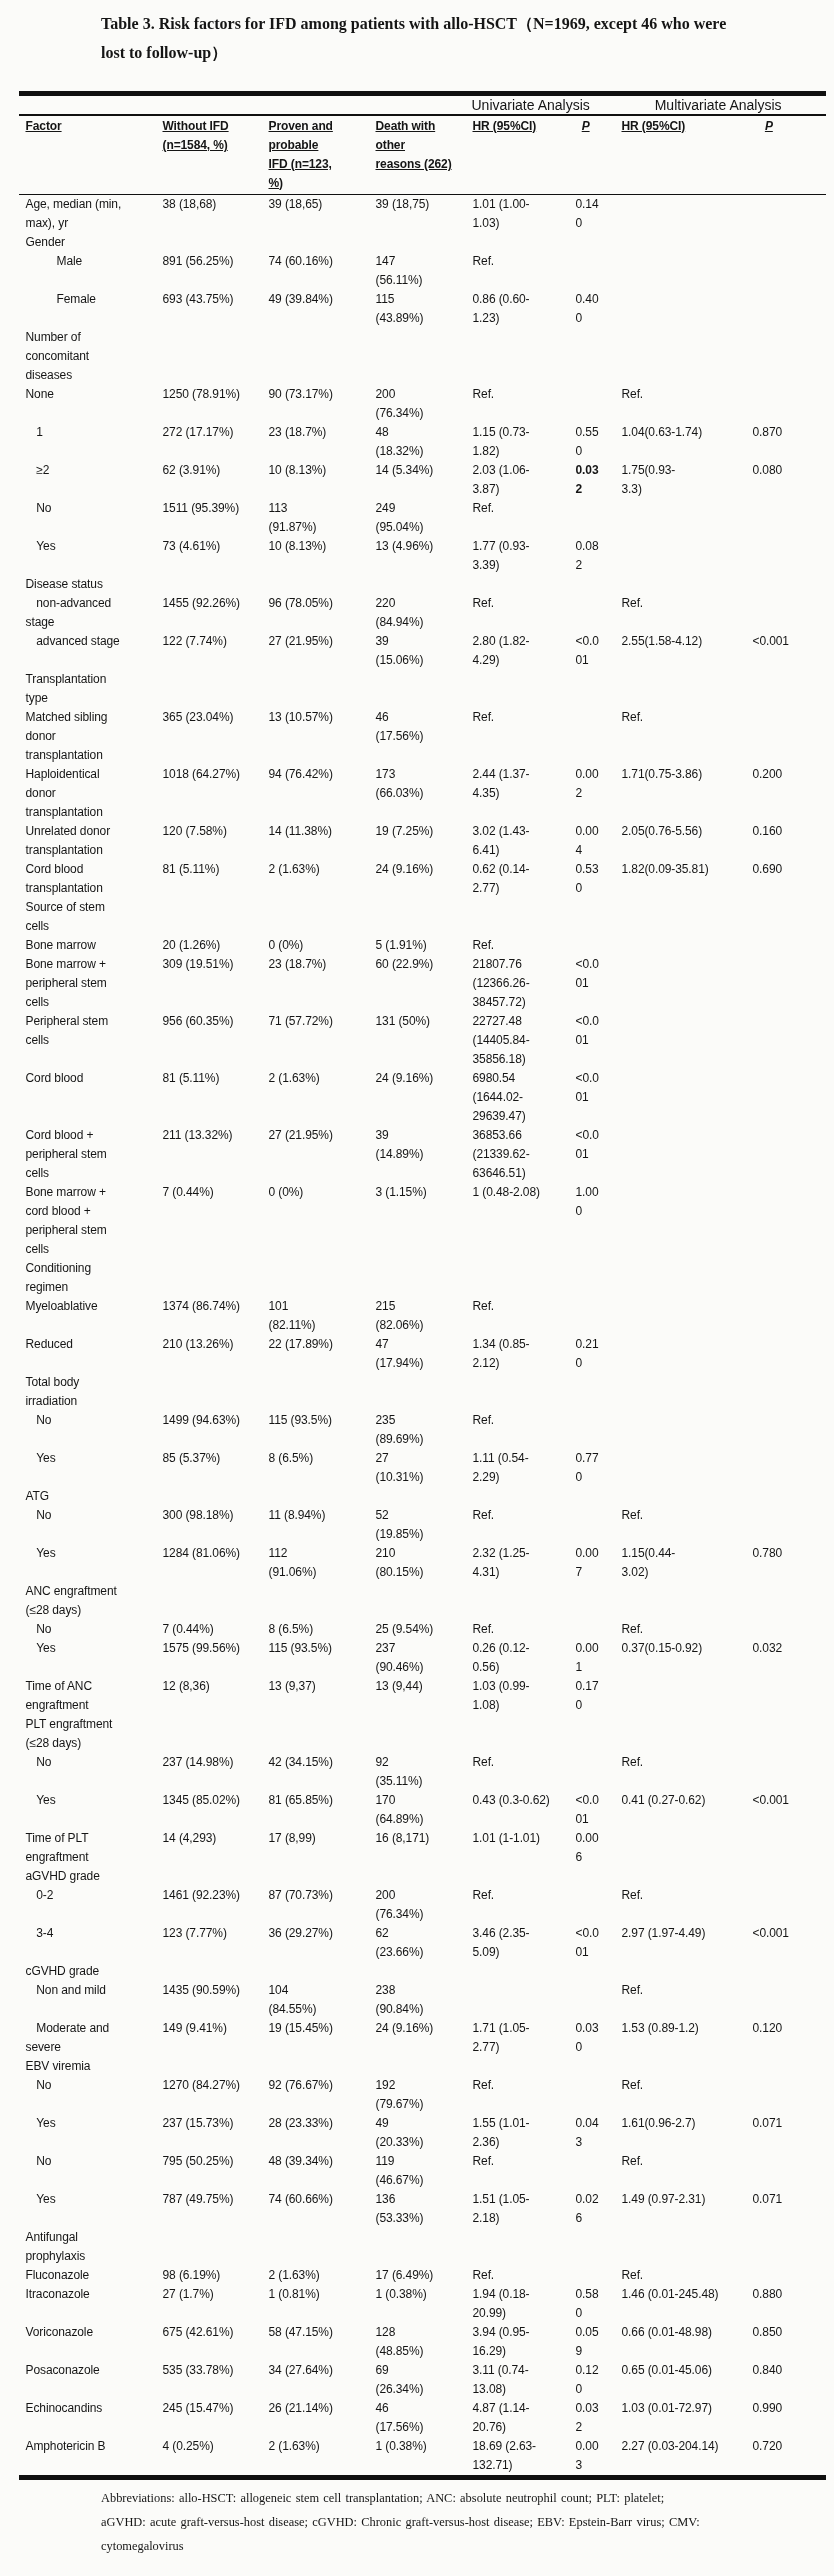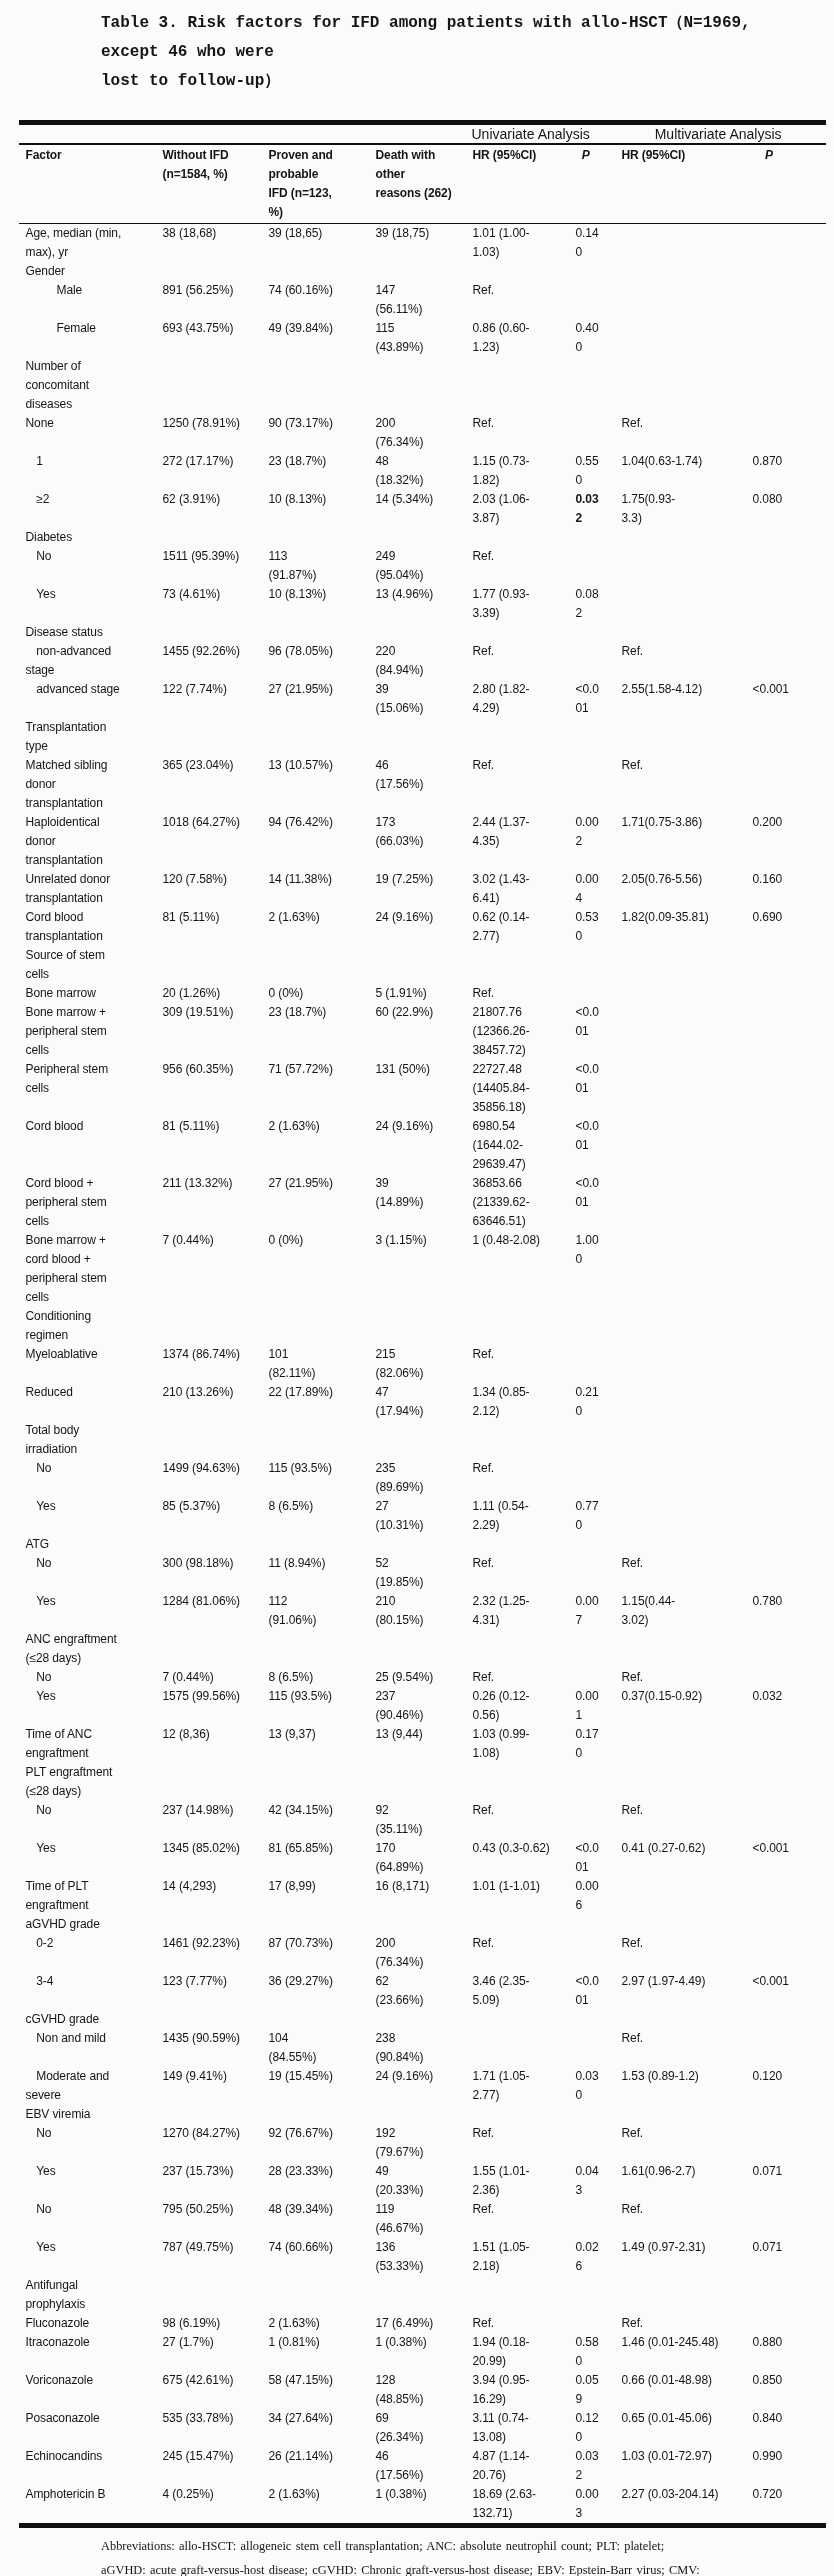--- a/index.html
+++ b/index.html
@@ -3,40 +3,40 @@
 <meta charset="utf-8">
 <style>
   html,body{margin:0;padding:0;}
   body{
     width:835px;height:2576px;overflow:hidden;
     background:#fbfbf9;color:#151515;
     font-family:"Liberation Sans",sans-serif;
     -webkit-font-smoothing:antialiased;
   }
   .title{
-    font-family:Liberation Mono, monospace;
+    font-family:Liberation Serif, serif;
     font-weight:bold;font-size:16px;line-height:29px;
     margin:9.3px 31px 0 101px;white-space:pre-line;
   }
   .rule{margin-left:18.6px;width:807px;background:#101010;}
   .rule.thick{height:4.6px;}
   .rule.thin{height:1.5px;}
   .rule.top{margin-top:24px;}
   .analysis-row{
     display:grid;grid-template-columns:446px 149px 193px;
     margin-left:25.5px;width:788px;
     font-size:14px;line-height:18.6px;height:18.6px;
   }
   .a-label.multi{padding-left:6.2px;margin-left:28px;}
   .grid{
     display:grid;
     grid-template-columns:137px 106px 107px 97px 103px 46px 131px 61px;
     margin-left:25.5px;width:788px;
   }
-  .header-row{font-weight:bold;padding:0.8px 0;}
+  .header-row{font-weight:bold;padding:0.8px 0;text-decoration:underline;}
   .hc,.cell{
     white-space:pre;font-size:12px;line-height:19px;
     letter-spacing:-0.1px;
   }
   .p-head{font-style:italic;padding-left:6.2px;}
   .p-head.last{padding-left:12.4px;}
   .cell.ind1{text-indent:10.8px;}
   .cell.ind2{text-indent:31px;}
   .cell.bold{font-weight:bold;}
   .footer{
@@ -180,30 +180,20 @@
     <div class="cell c3">14 (5.34%)</div>
     <div class="cell c4">2.03 (1.06-
 3.87)</div>
     <div class="cell c5 bold">0.03
 2</div>
     <div class="cell c6">1.75(0.93-
 3.3)</div>
     <div class="cell c7">0.080</div>
   </div>
 
-  <div class="grid row">
-    <div class="cell c0">Diabetes</div>
-    <div class="cell c1"></div>
-    <div class="cell c2"></div>
-    <div class="cell c3"></div>
-    <div class="cell c4"></div>
-    <div class="cell c5"></div>
-    <div class="cell c6"></div>
-    <div class="cell c7"></div>
-  </div>
 
   <div class="grid row">
     <div class="cell c0 ind1">No</div>
     <div class="cell c1">1511 (95.39%)</div>
     <div class="cell c2">113
 (91.87%)</div>
     <div class="cell c3">249
 (95.04%)</div>
     <div class="cell c4">Ref.</div>
     <div class="cell c5"></div>

